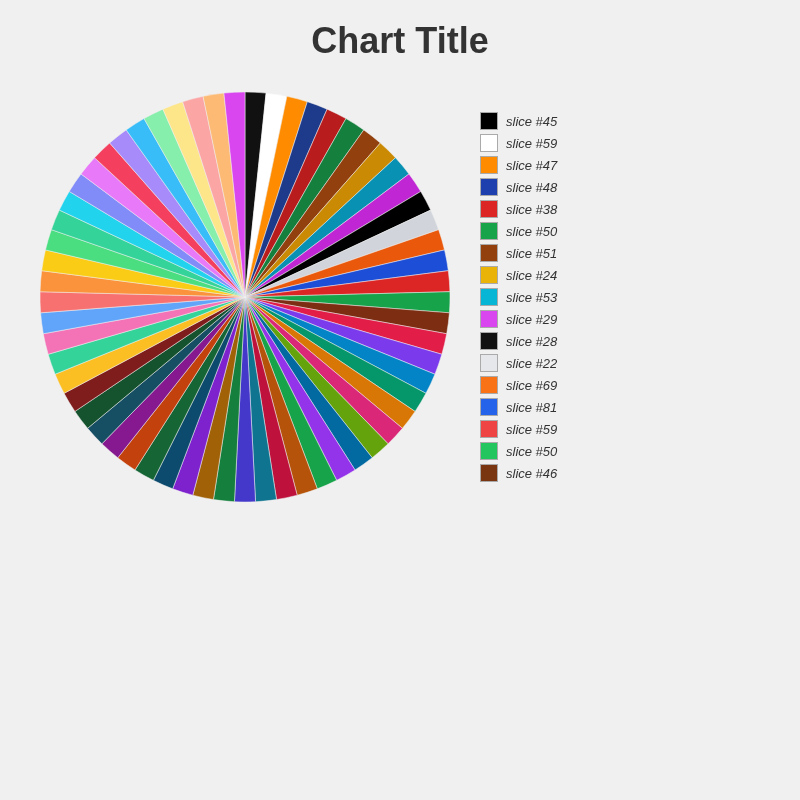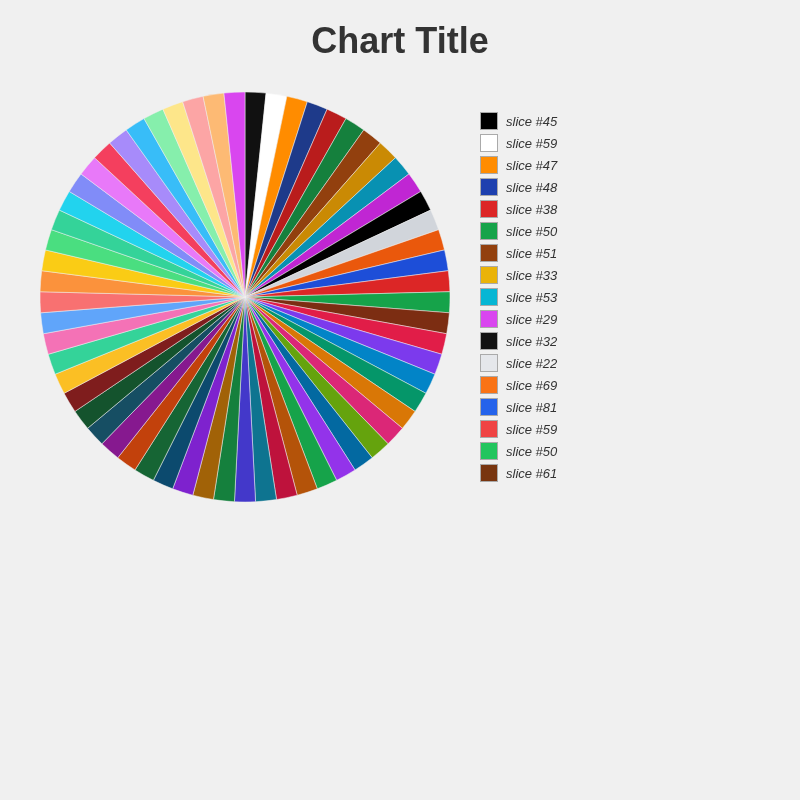--- a/index.html
+++ b/index.html
@@ -159,33 +159,33 @@
         <div class="legend-item">
           <div class="legend-box" style="background-color: rgb(22, 163, 74);"></div>
           <span>slice #50</span>
         </div>
         <div class="legend-item">
           <div class="legend-box" style="background-color: rgb(146, 64, 14);"></div>
           <span>slice #51</span>
         </div>
         <div class="legend-item">
           <div class="legend-box" style="background-color: rgb(234, 179, 8);"></div>
-          <span>slice #33</span>
+          <span>slice #24</span>
         </div>
         <div class="legend-item">
           <div class="legend-box" style="background-color: rgb(6, 182, 212);"></div>
           <span>slice #53</span>
         </div>
         <div class="legend-item">
           <div class="legend-box" style="background-color: rgb(217, 70, 239);"></div>
           <span>slice #29</span>
         </div>
         <div class="legend-item">
           <div class="legend-box" style="background-color: rgb(17, 17, 17);"></div>
-          <span>slice #32</span>
+          <span>slice #28</span>
         </div>
         <div class="legend-item">
           <div class="legend-box" style="background-color: rgb(229, 231, 235);"></div>
           <span>slice #22</span>
         </div>
         <div class="legend-item">
           <div class="legend-box" style="background-color: rgb(249, 115, 22);"></div>
           <span>slice #69</span>
         </div>
         <div class="legend-item">
@@ -195,17 +195,17 @@
         <div class="legend-item">
           <div class="legend-box" style="background-color: rgb(239, 68, 68);"></div>
           <span>slice #59</span>
         </div>
         <div class="legend-item">
           <div class="legend-box" style="background-color: rgb(34, 197, 94);"></div>
           <span>slice #50</span>
         </div>
         <div class="legend-item">
           <div class="legend-box" style="background-color: rgb(120, 53, 15);"></div>
-          <span>slice #61</span>
+          <span>slice #46</span>
         </div>
       </div>
   </div>
 </div>
 
 </body></html>

